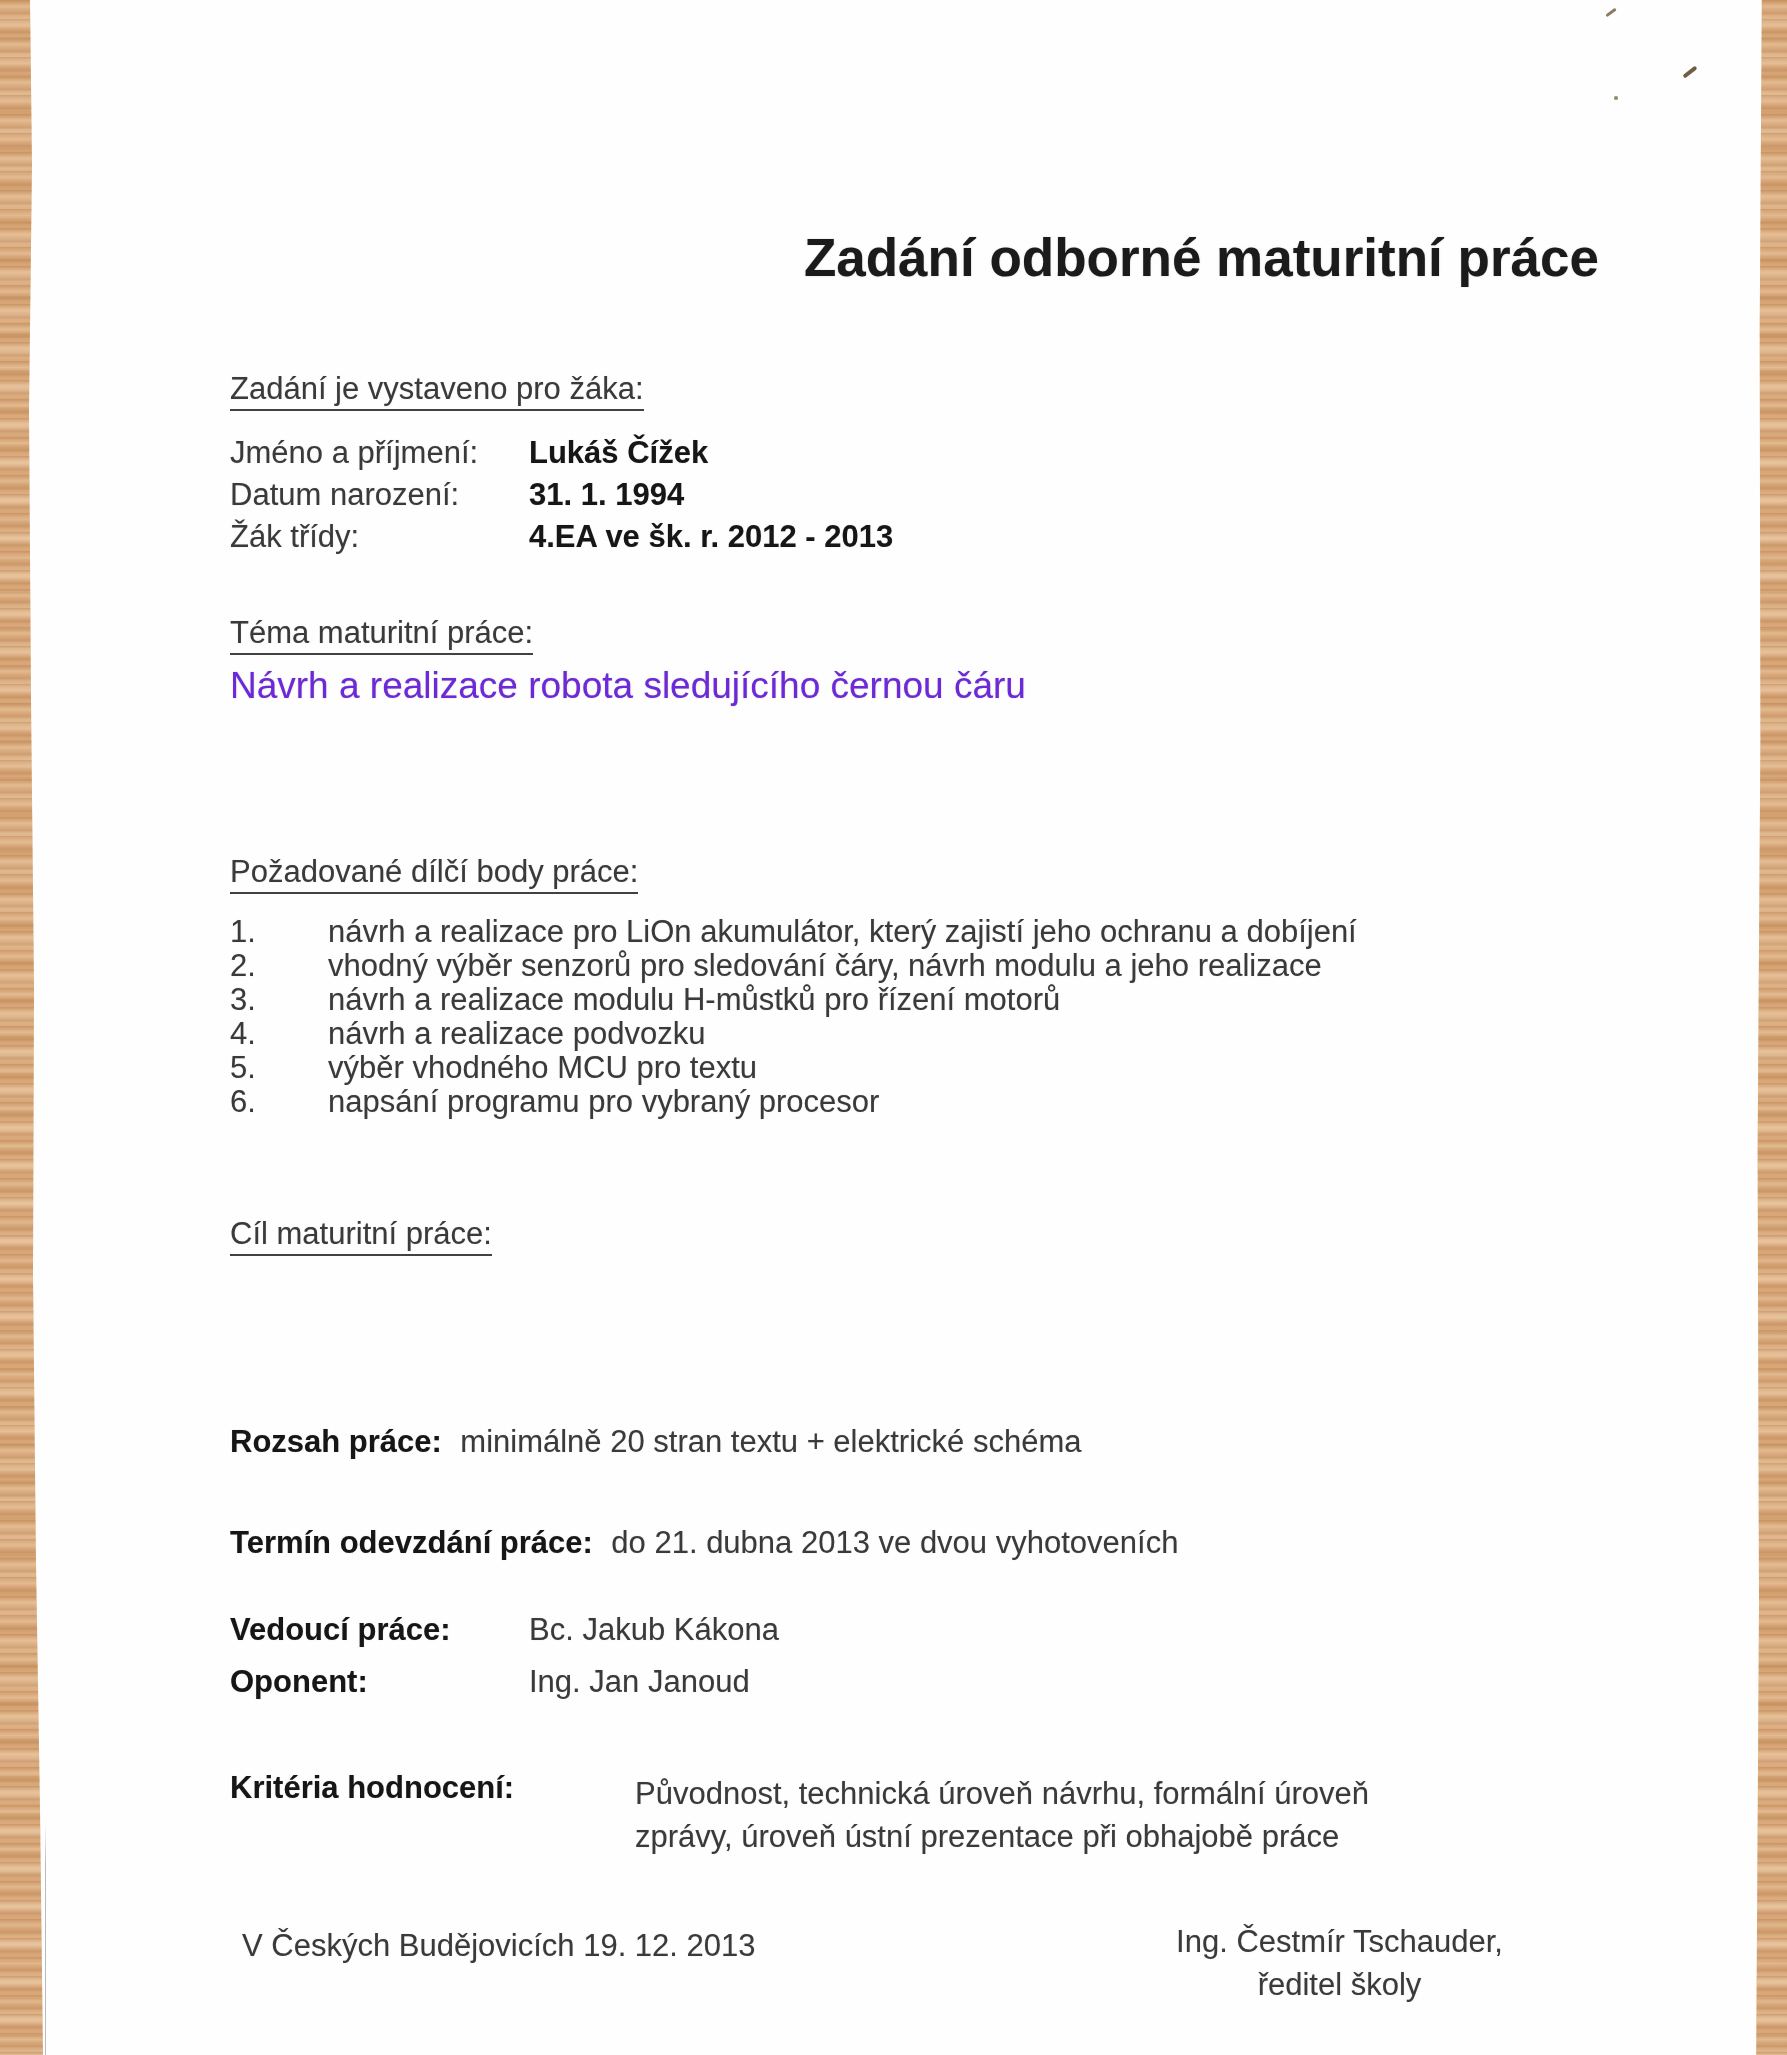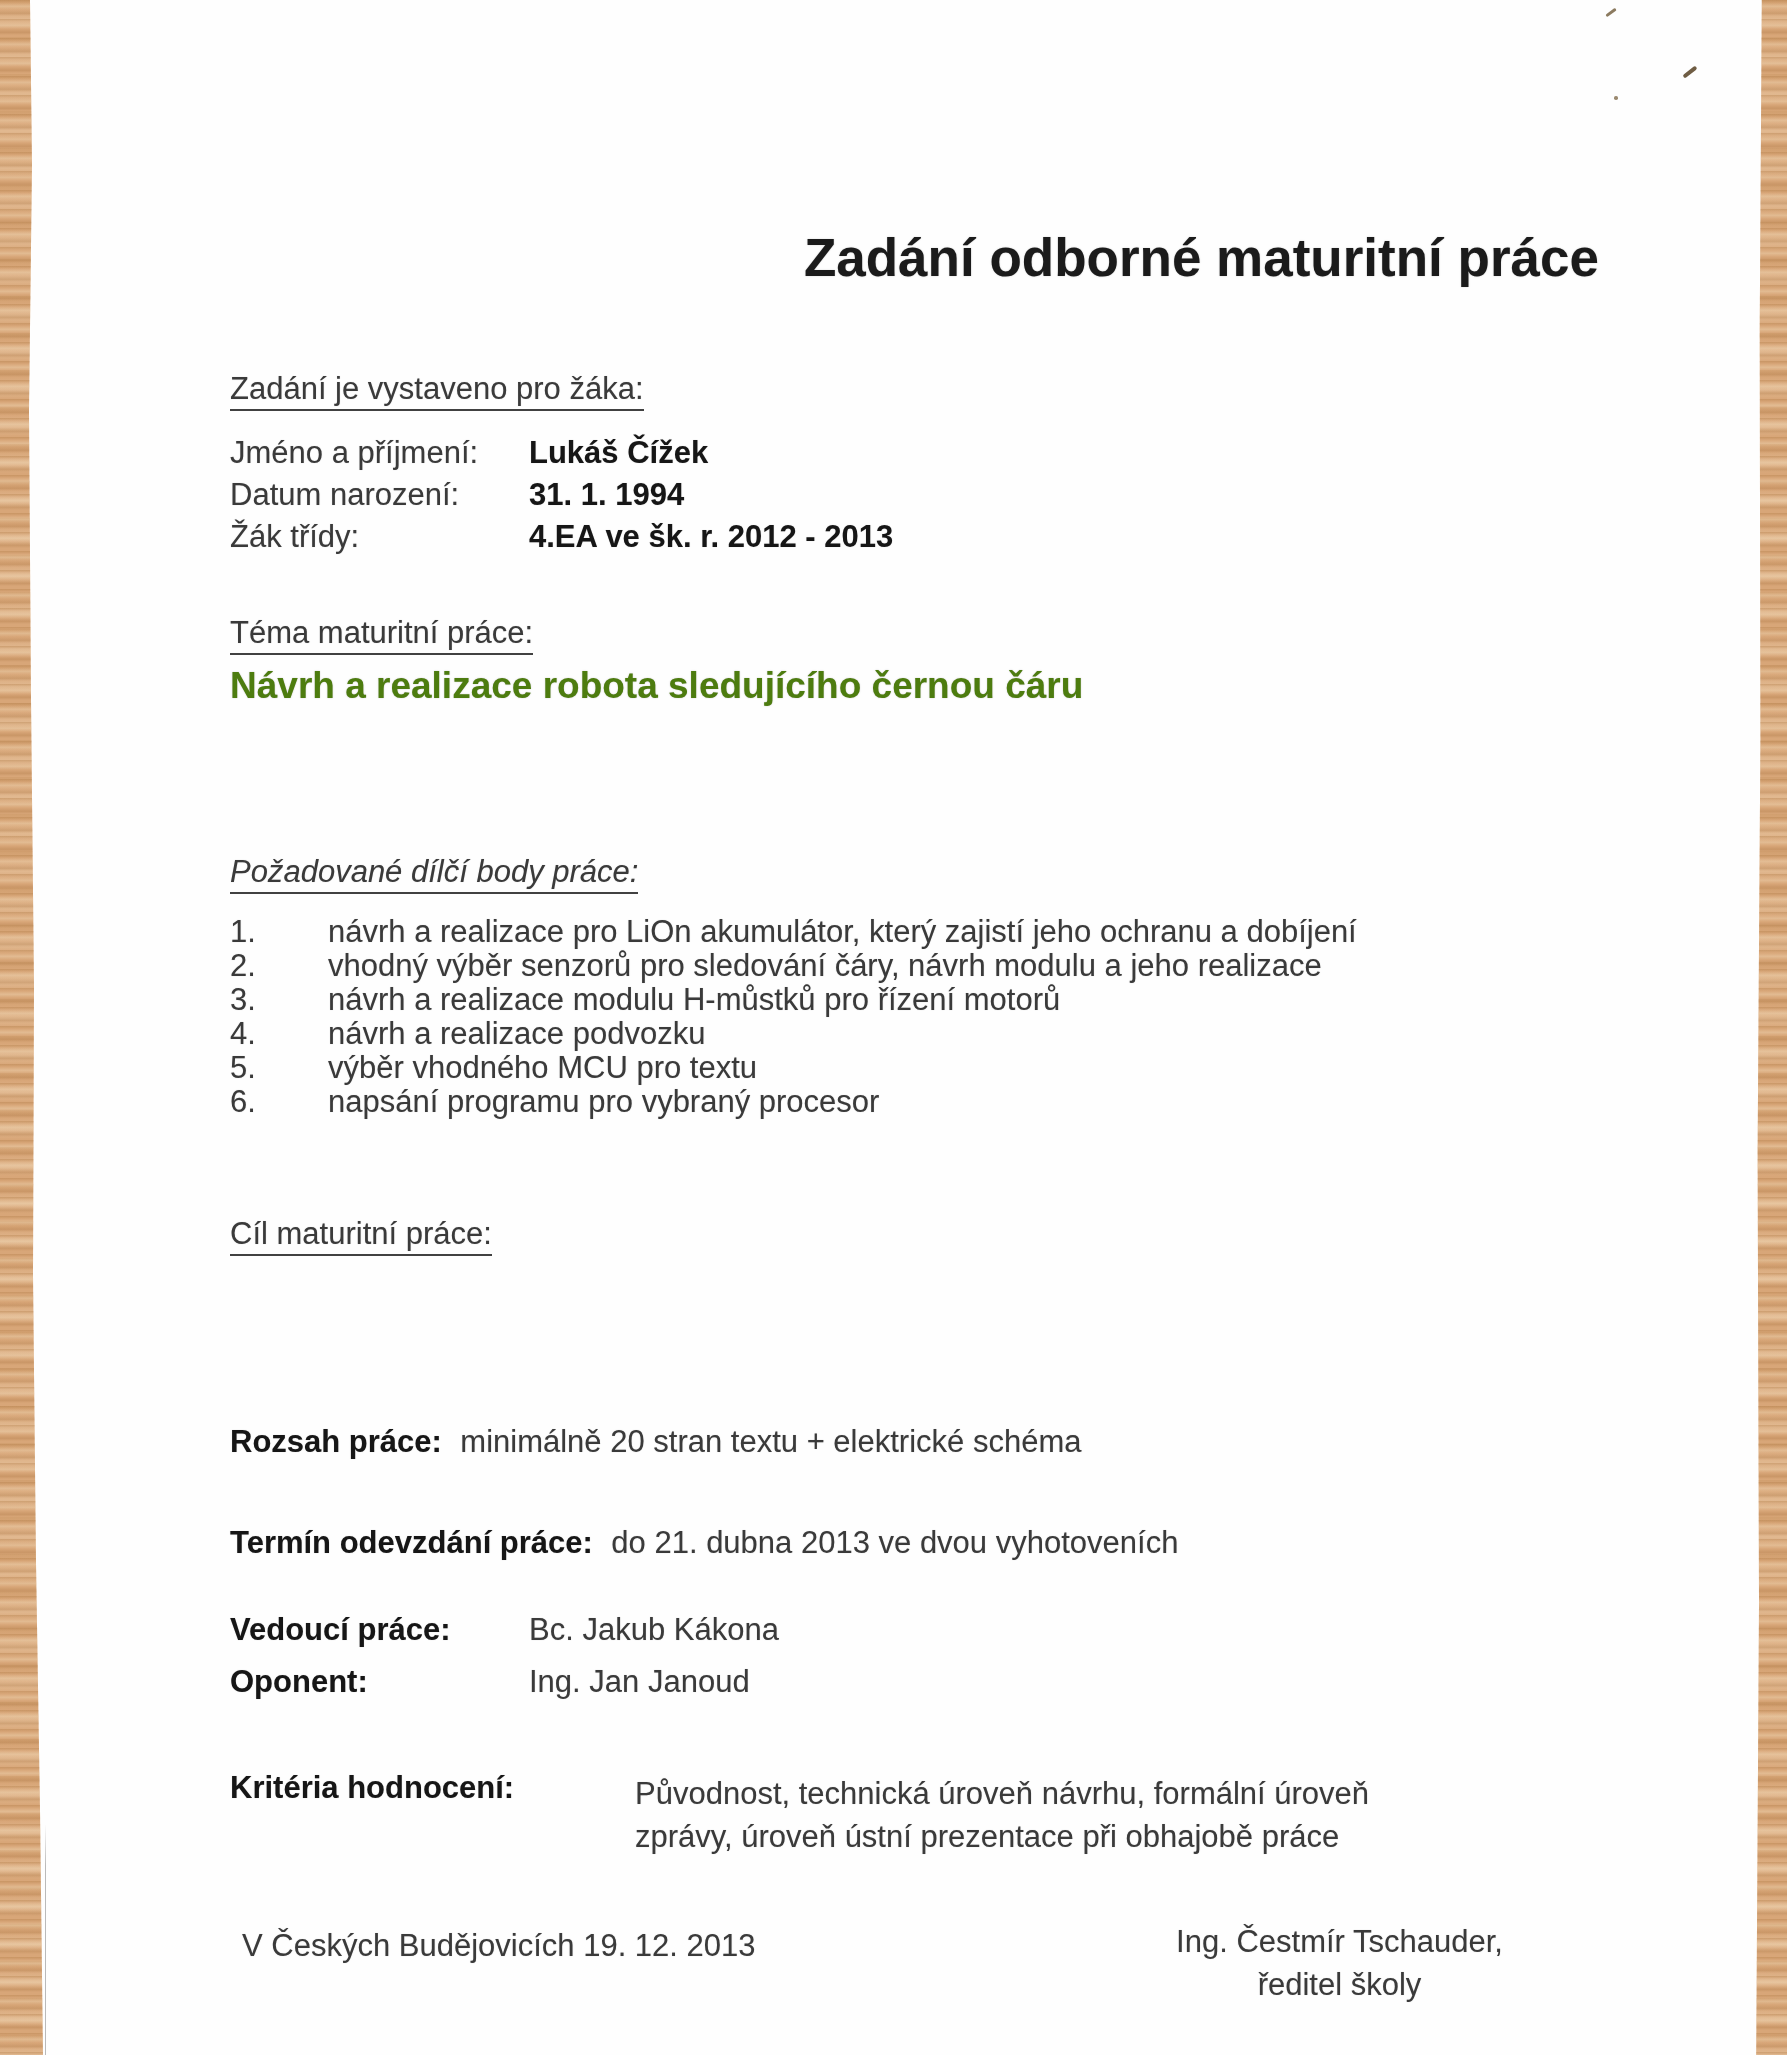--- a/index.html
+++ b/index.html
@@ -65,24 +65,24 @@
   .doc-title { top:237px; width:100%; text-align:right;
     font-size:53px; line-height:42px; font-weight:bold; color:#1b1b1b;
     text-shadow:0 0 1.4px rgba(70,70,70,0.35); }
 
   .student-heading { top:373px; }
   .student-rows { top:437px; width:100%; }
   .krow { display:flex; margin-bottom:9.8px; }
   .krow .klabel { width:299px; flex:0 0 299px; }
 
   .topic-heading { top:617px; }
-  .topic-title { top:666px; font-size:37px; line-height:39px; font-weight:bold; color:#4d7c0f;
+  .topic-title { top:666px; font-size:37px; line-height:39px; font-weight:normal; color:#6d28d9;
     text-shadow:0 0 1.4px rgba(70,70,70,0.35); }
 
-  .req-heading { top:856px;font-style:italic; }
+  .req-heading { top:856px; }
   .req-list { top:915px; width:100%; }
   .req-item { display:flex; height:34px; line-height:34px; }
   .req-item .num { width:98px; flex:0 0 98px; }
 
   .goal-heading { top:1218px; }
   .goal-para { top:1275px; line-height:33px; }
 
   .scope-line { top:1426px; }
   .deadline-line { top:1527px; }
   .inline-value { margin-left:9.8px; }

